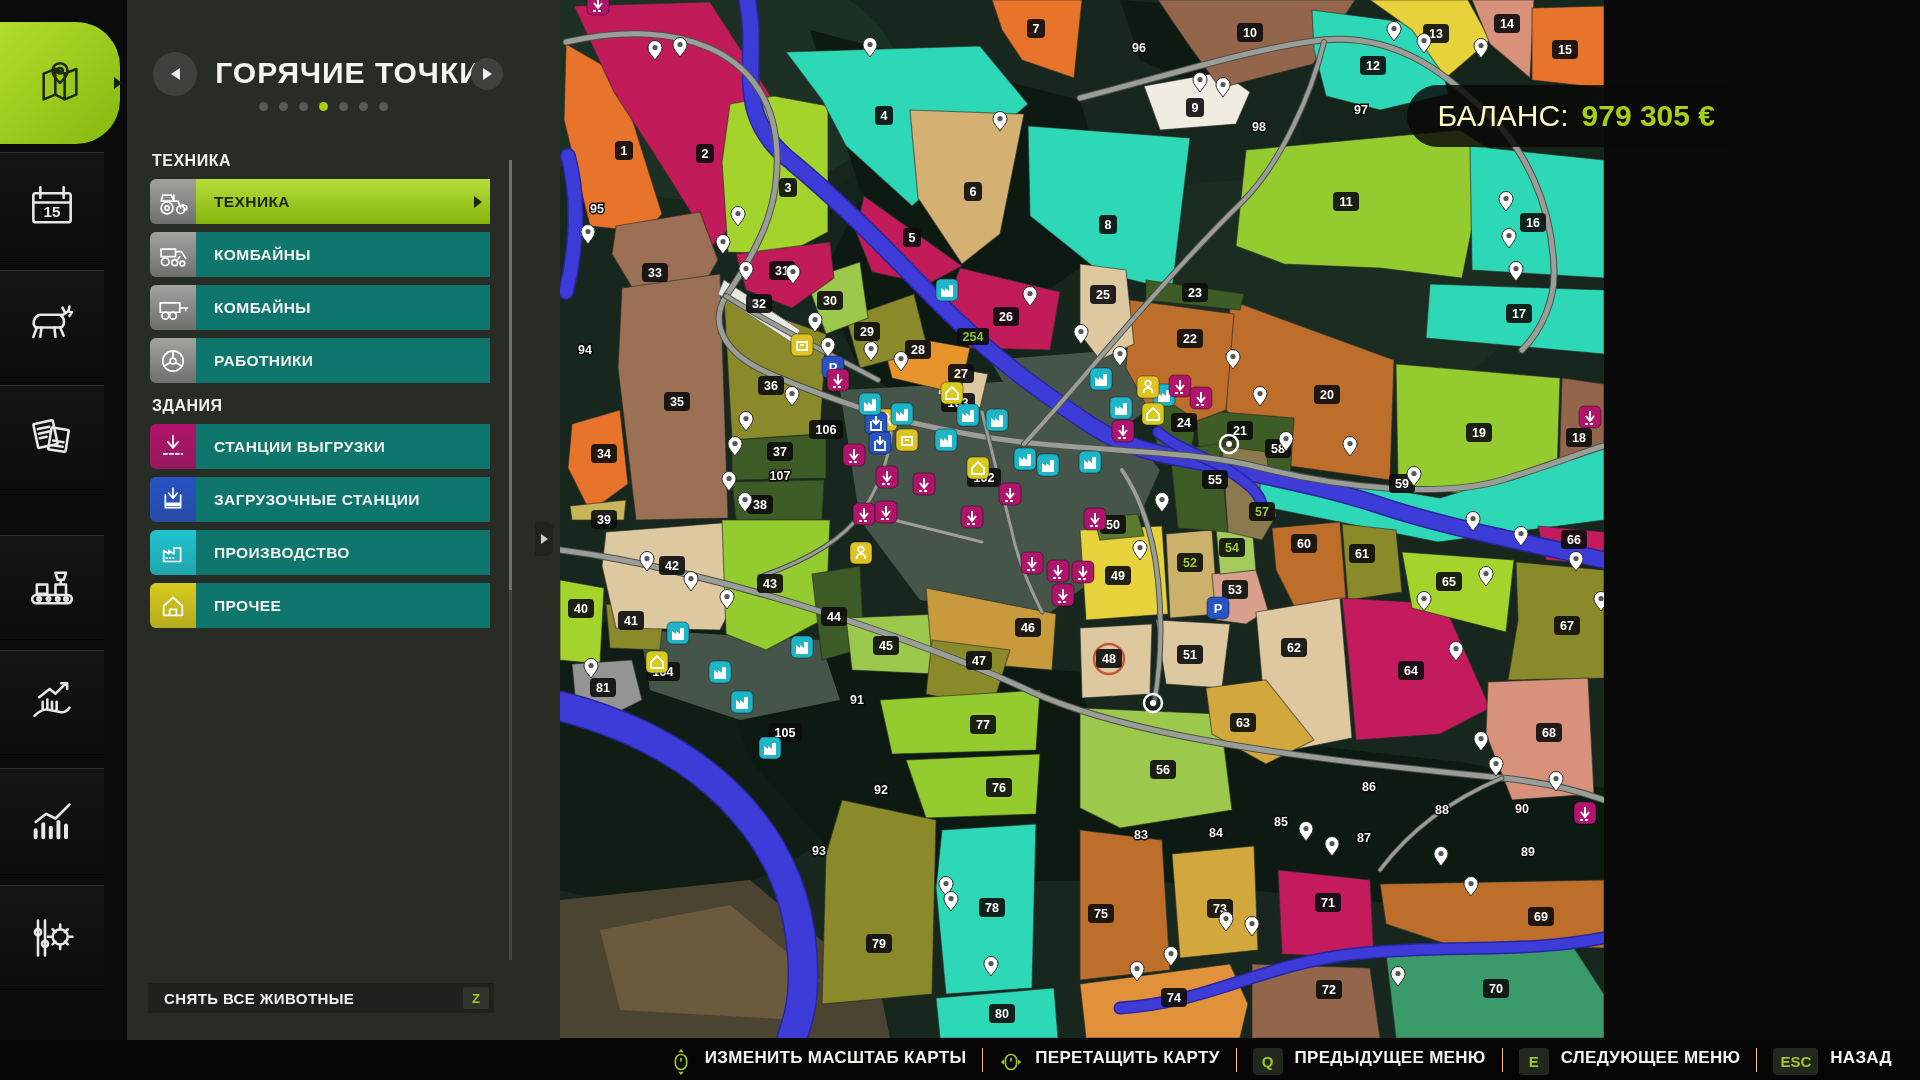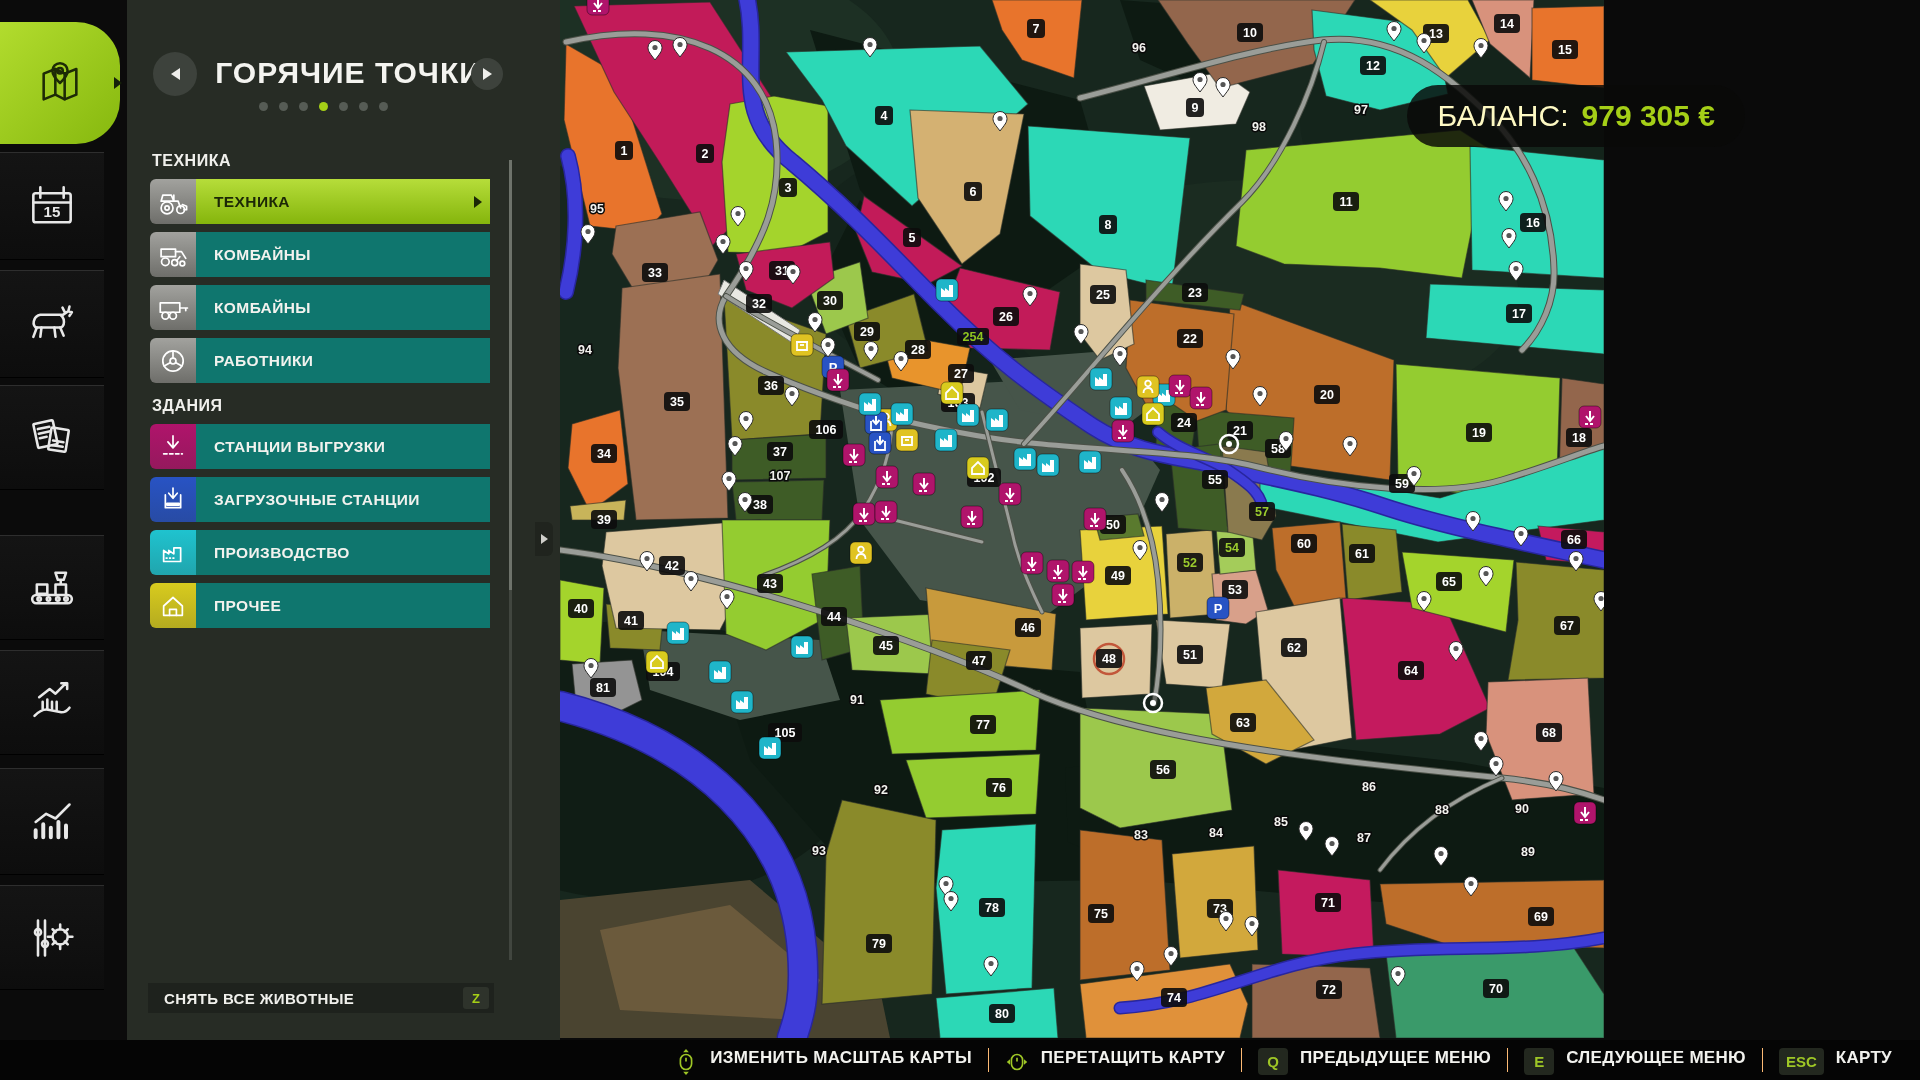--- a/index.html
+++ b/index.html
@@ -1415,16 +1415,16 @@
       <div class="hb-item">
         <span class="hb-kbd">Q</span>
         <span class="hb-label">ПРЕДЫДУЩЕЕ МЕНЮ</span>
       </div>
       <div class="hb-item">
         <span class="hb-kbd">E</span>
         <span class="hb-label">СЛЕДУЮЩЕЕ МЕНЮ</span>
       </div>
       <div class="hb-item">
         <span class="hb-kbd">ESC</span>
-        <span class="hb-label">КАРТУ</span>
+        <span class="hb-label">НАЗАД</span>
       </div>
     </footer>
 </div>
 
 </body></html>

